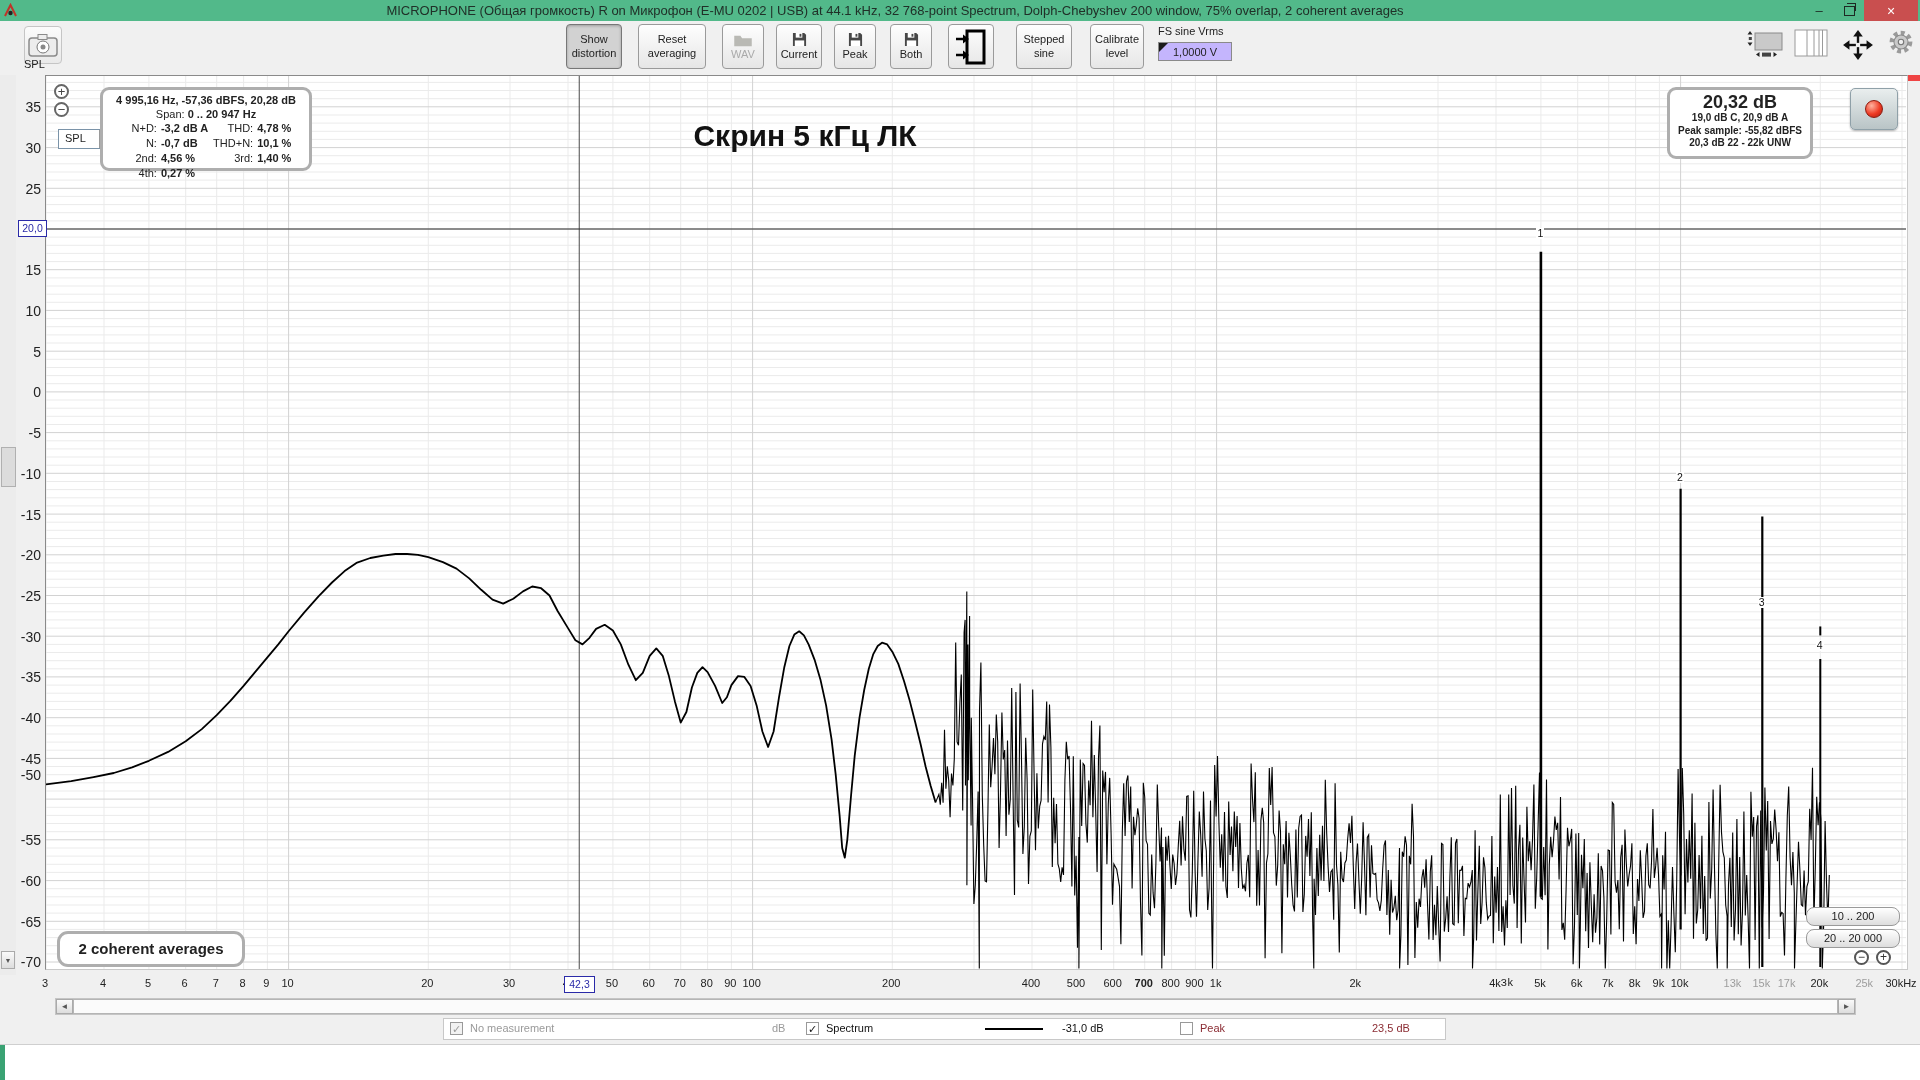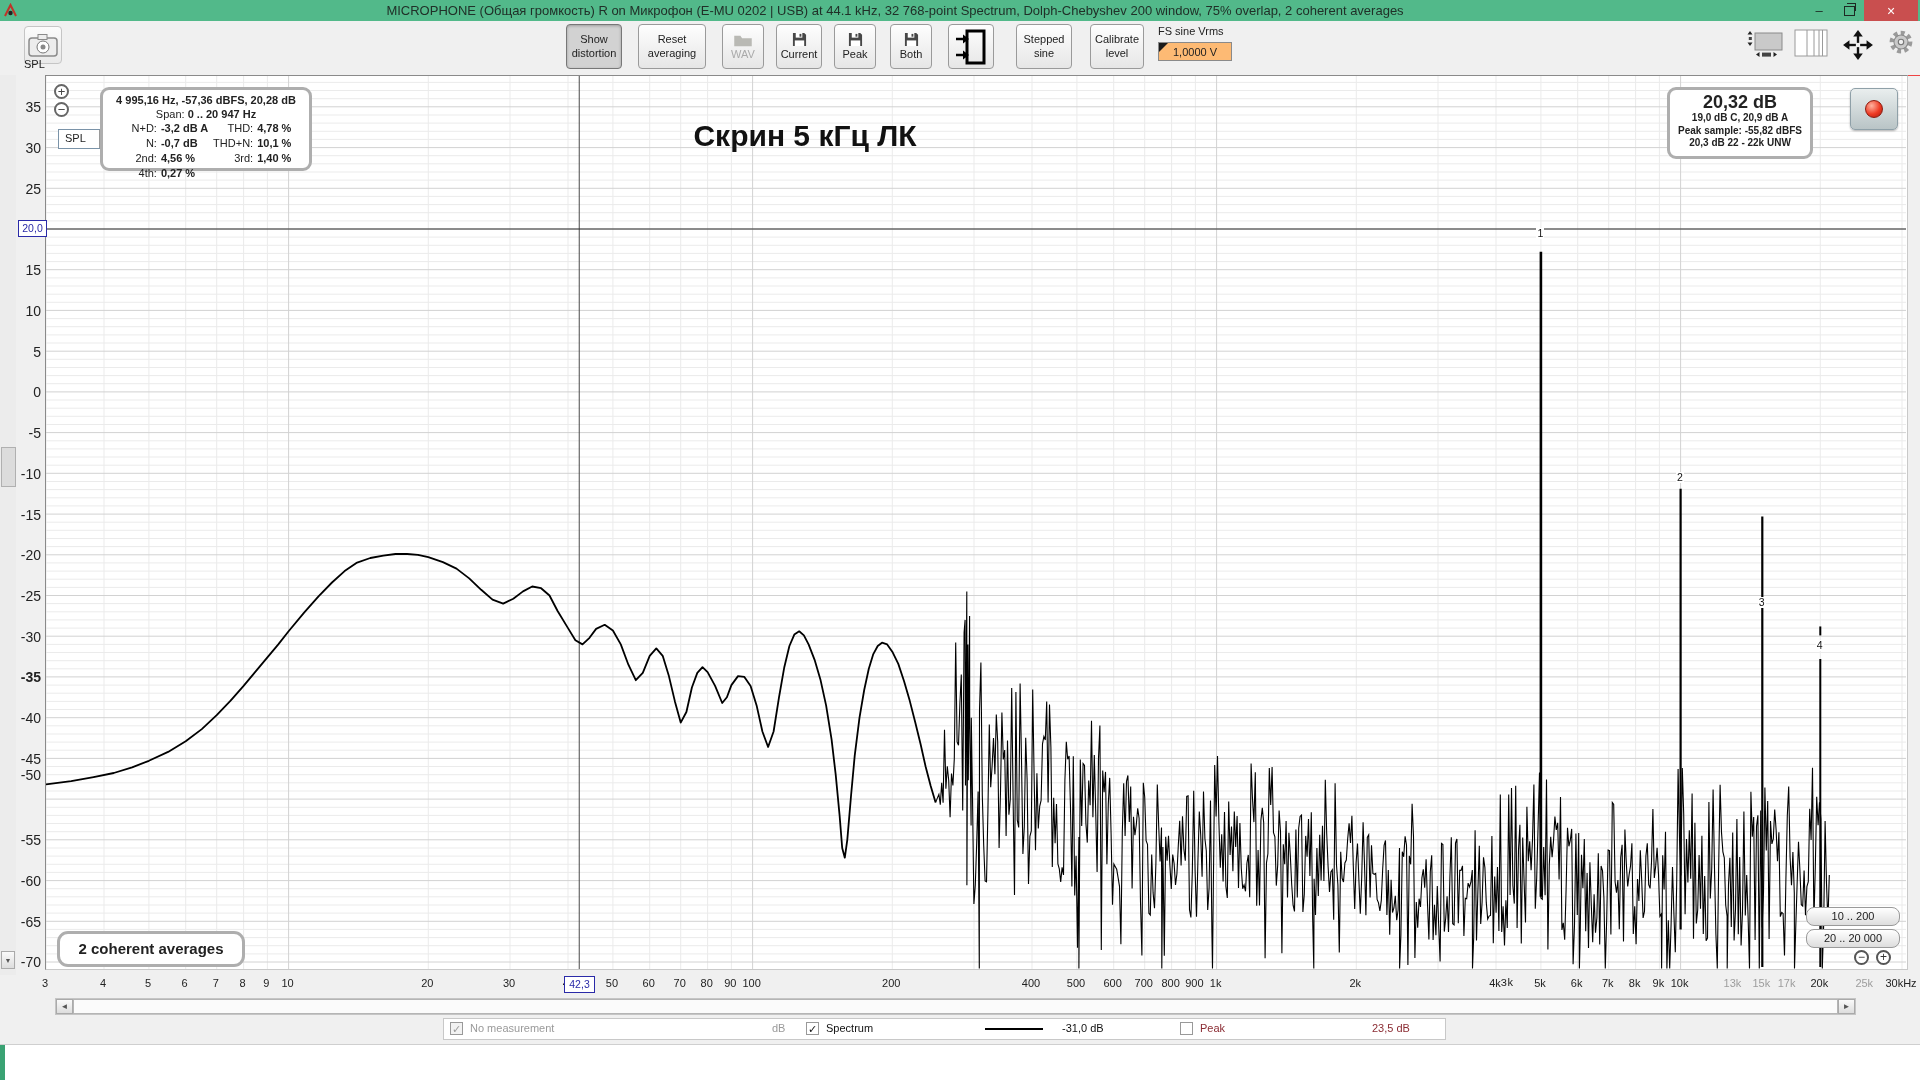--- a/index.html
+++ b/index.html
@@ -12,32 +12,32 @@
   .app-icon{position:absolute;left:3px;top:3px;width:15px;height:15px}
   .win-btns{position:absolute;right:2px;top:0;height:21px;display:flex}
   .win-btn{width:30px;height:21px;display:flex;align-items:center;justify-content:center;
        font-size:13px;color:#1d2a23;cursor:default}
   .win-btn.close{width:54px;background:#c94f4f;color:#fff;font-size:14px}
   .maxg{width:9px;height:8px;border:1px solid #1d2a23;position:relative}
   .maxg::before{content:"";position:absolute;left:2px;top:-4px;width:8px;height:7px;
        border:1px solid #1d2a23;border-bottom:none;border-left:none}
   
   .toolbar{position:absolute;left:0;top:21px;width:1920px;height:54px;background:#f0f0f0;
-       border-bottom:1px solid #ef4444}
+       border-bottom:6px solid #ef4444}
   .tbtn{position:absolute;top:3px;height:45px;border:1px solid #9a9a9a;border-radius:4px;
        background:linear-gradient(#fefefe,#e6e6e6);display:flex;flex-direction:column;
        align-items:center;justify-content:center;font-size:11px;color:#222;line-height:13px;
        box-sizing:border-box;gap:1px}
   .tbtn.pressed{background:#d2d2d2;border-color:#777;box-shadow:inset 0 1px 3px rgba(0,0,0,.25)}
   .tbtn.disabled{color:#aaa}
   .camera-btn{position:absolute;left:24px;top:5px;width:36px;height:36px;border:1px solid #c5c5c5;
        border-radius:4px;background:linear-gradient(#fbfbfb,#e9e9e9);display:flex;
        align-items:center;justify-content:center}
   .fs-label{position:absolute;left:1158px;top:4px;font-size:11px;color:#222}
-  .fs-input{position:absolute;left:1158px;top:21px;width:74px;height:19px;background:#fdba74;
+  .fs-input{position:absolute;left:1158px;top:21px;width:74px;height:19px;background:#c4b5fd;
        border:1px solid #8a8a8a;font-size:11px;line-height:19px;padding-left:14px;box-sizing:border-box}
   .fs-corner{position:absolute;left:1159px;top:22px;width:0;height:0;
        border-left:9px solid #1a1a1a;border-bottom:9px solid transparent}
   .ricon{position:absolute;top:8px;display:flex;align-items:center;justify-content:center}
   
   .plot{position:absolute;left:45px;top:75px;width:1861px;height:893px;background:#fff;
        border-top:1px solid #8a8a8a;border-left:1px solid #8a8a8a;
        border-right:1px solid #c9c9c9;border-bottom:1px solid #c9c9c9;box-sizing:content-box}
   .yaxis-strip{position:absolute;left:0;top:75px;width:45px;height:900px;background:#f0f0f0}
   .ylab{position:absolute;left:0;width:41px;text-align:right;font-size:14px;color:#222}
@@ -248,21 +248,21 @@
     <div class="ylab" style="top: 262.222px;">15</div>
     <div class="ylab" style="top: 302.944px;">10</div>
     <div class="ylab" style="top: 343.666px;">5</div>
     <div class="ylab" style="top: 384.388px;">0</div>
     <div class="ylab" style="top: 425.11px;">-5</div>
     <div class="ylab" style="top: 465.832px;">-10</div>
     <div class="ylab" style="top: 506.554px;">-15</div>
     <div class="ylab" style="top: 547.276px;">-20</div>
     <div class="ylab" style="top: 587.998px;">-25</div>
     <div class="ylab" style="top: 628.72px;">-30</div>
-    <div class="ylab" style="top: 669.442px; font-weight: bold;">-35</div>
+    <div class="ylab" style="top: 669.442px;">-35</div>
     <div class="ylab" style="top: 710.164px;">-40</div>
     <div class="ylab" style="top: 750.886px;">-45</div>
     <div class="ylab" style="top: 767px;">-50</div>
     <div class="ylab" style="top: 832.33px;">-55</div>
     <div class="ylab" style="top: 873.052px;">-60</div>
     <div class="ylab" style="top: 913.774px;">-65</div>
     <div class="ylab" style="top: 954.496px;">-70</div>
   </div>
 
 <div class="plot">
@@ -378,21 +378,21 @@
     <span class="xlab" style="left: 648.678px;">60</span>
     <span class="xlab" style="left: 679.741px;">70</span>
     <span class="xlab" style="left: 706.649px;">80</span>
     <span class="xlab" style="left: 730.384px;">90</span>
     <span class="xlab" style="left: 751.616px;">100</span>
     <span class="xlab" style="left: 891.294px;">200</span>
     <span class="xlab" style="left: 973px; margin-top: 48px;">300</span>
     <span class="xlab" style="left: 1030.97px;">400</span>
     <span class="xlab" style="left: 1075.94px;">500</span>
     <span class="xlab" style="left: 1112.68px;">600</span>
-    <span class="xlab" style="left: 1143.74px;">700</span>
+    <span class="xlab" style="left: 1143.74px; font-weight: bold;">700</span>
     <span class="xlab" style="left: 1170.65px;">800</span>
     <span class="xlab" style="left: 1194.38px;">900</span>
     <span class="xlab" style="left: 1215.62px;">1k</span>
     <span class="xlab" style="left: 1355.29px;">2k</span>
     <span class="xlab" style="left: 1507px; font-family: Liberation Mono, monospace;">3k</span>
     <span class="xlab" style="left: 1494.97px;">4k</span>
     <span class="xlab" style="left: 1539.94px;">5k</span>
     <span class="xlab" style="left: 1576.68px;">6k</span>
     <span class="xlab" style="left: 1607.74px;">7k</span>
     <span class="xlab" style="left: 1634.65px;">8k</span>

